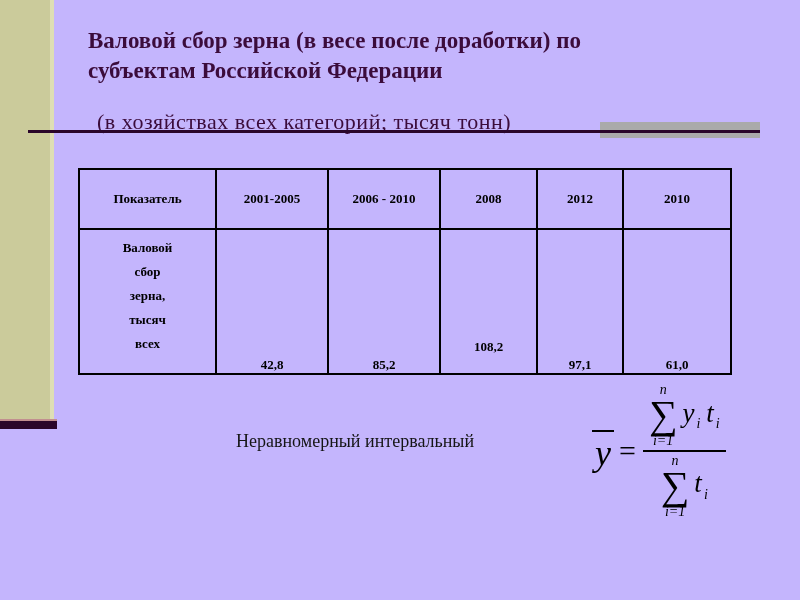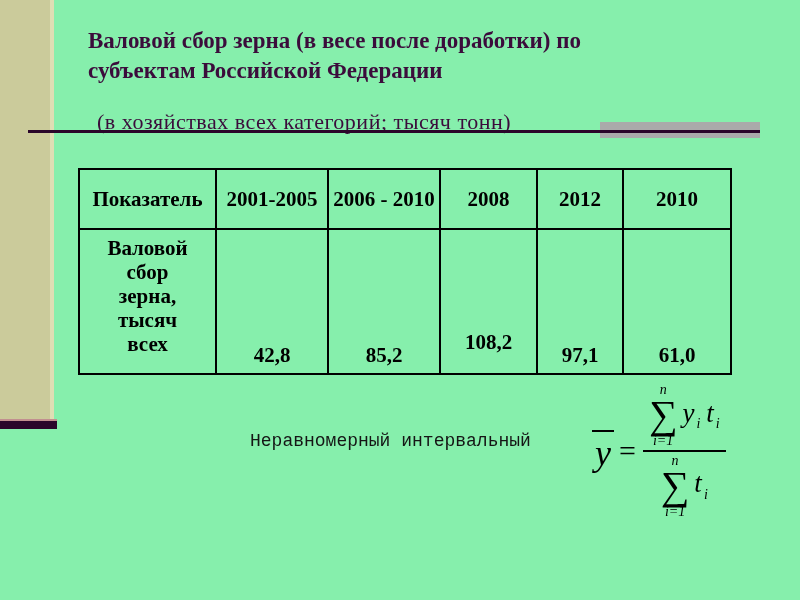--- a/index.html
+++ b/index.html
@@ -1,18 +1,18 @@
 <!DOCTYPE html>
 <html><head>
 <meta charset="utf-8">
 <style>
   html,body{margin:0;padding:0;background:#888;}
   .slide{
     position:relative;width:800px;height:600px;margin:0 auto;
-    background:#86efac;overflow:hidden;
+    background:#c4b5fd;overflow:hidden;
     font-family:"Liberation Serif",serif;
   }
   
   .left-bar{position:absolute;left:0;top:0;width:54px;height:420px;background:#CBCB9B;}
   .left-bar-edge{position:absolute;left:50px;top:0;width:4px;height:420px;background:#DEDEB4;}
   .left-accent-mauve{position:absolute;left:0;top:419px;width:57px;height:2px;background:#C18F8F;}
   .left-accent-dark{position:absolute;left:0;top:421px;width:57px;height:8px;background:#2A062A;}
   
   .title{
     position:absolute;left:88px;top:26px;width:650px;
@@ -21,34 +21,34 @@
   .subtitle{
     position:absolute;left:97px;top:108px;width:650px;
     font-size:22px;line-height:28px;color:#3B0C3B;letter-spacing:0.5px;z-index:2;
   }
   .gray-bar{position:absolute;left:600px;top:122px;width:160px;height:16px;background:#AAAAAA;z-index:1;}
   .rule{position:absolute;left:28px;top:130px;width:732px;height:3px;background:#2A062A;z-index:3;}
   
   table.data{
     position:absolute;left:78px;top:168px;width:640px;height:185px;
     border-collapse:collapse;table-layout:fixed;
-    font-weight:bold;font-size:21px;color:#000;
+    font-weight:bold;font-size:13px;color:#000;
   }
   table.data td{border:2px solid #000;text-align:center;padding:0;}
   tr.hdr td{height:58px;vertical-align:middle;}
-  tr.body td{height:125px;vertical-align:bottom;padding-bottom:5px;}
+  tr.body td{height:125px;vertical-align:bottom;}
   td.c0{width:135px;}td.c1{width:110px;}td.c2{width:110px;}
   td.c3{width:95px;}td.c4{width:84px;}td.c5{width:106px;}
   td.rowlabel{vertical-align:top !important;padding-top:6px !important;}
   .rowlabel div{line-height:24px;}
   td.raised{padding-bottom:18px !important;}
   
   .caption{
-    position:absolute;left:250px;top:431px;
-    font-family:Liberation Mono, monospace;font-size:18px;color:#151515;z-index:2;
+    position:absolute;left:236px;top:431px;
+    font-family:Liberation Serif, serif;font-size:18px;color:#151515;z-index:2;
   }
   
   .formula{
     position:absolute;left:592px;top:382px;display:flex;align-items:center;
     color:#000;z-index:2;
   }
   .ybar{display:inline-block;border-top:2px solid #000;padding:3px 3px 0 3px;
         font-style:italic;font-size:36px;line-height:1;}
   .eq{font-size:30px;margin:0 7px 0 5px;}
   .frac{display:flex;flex-direction:column;align-items:center;}

